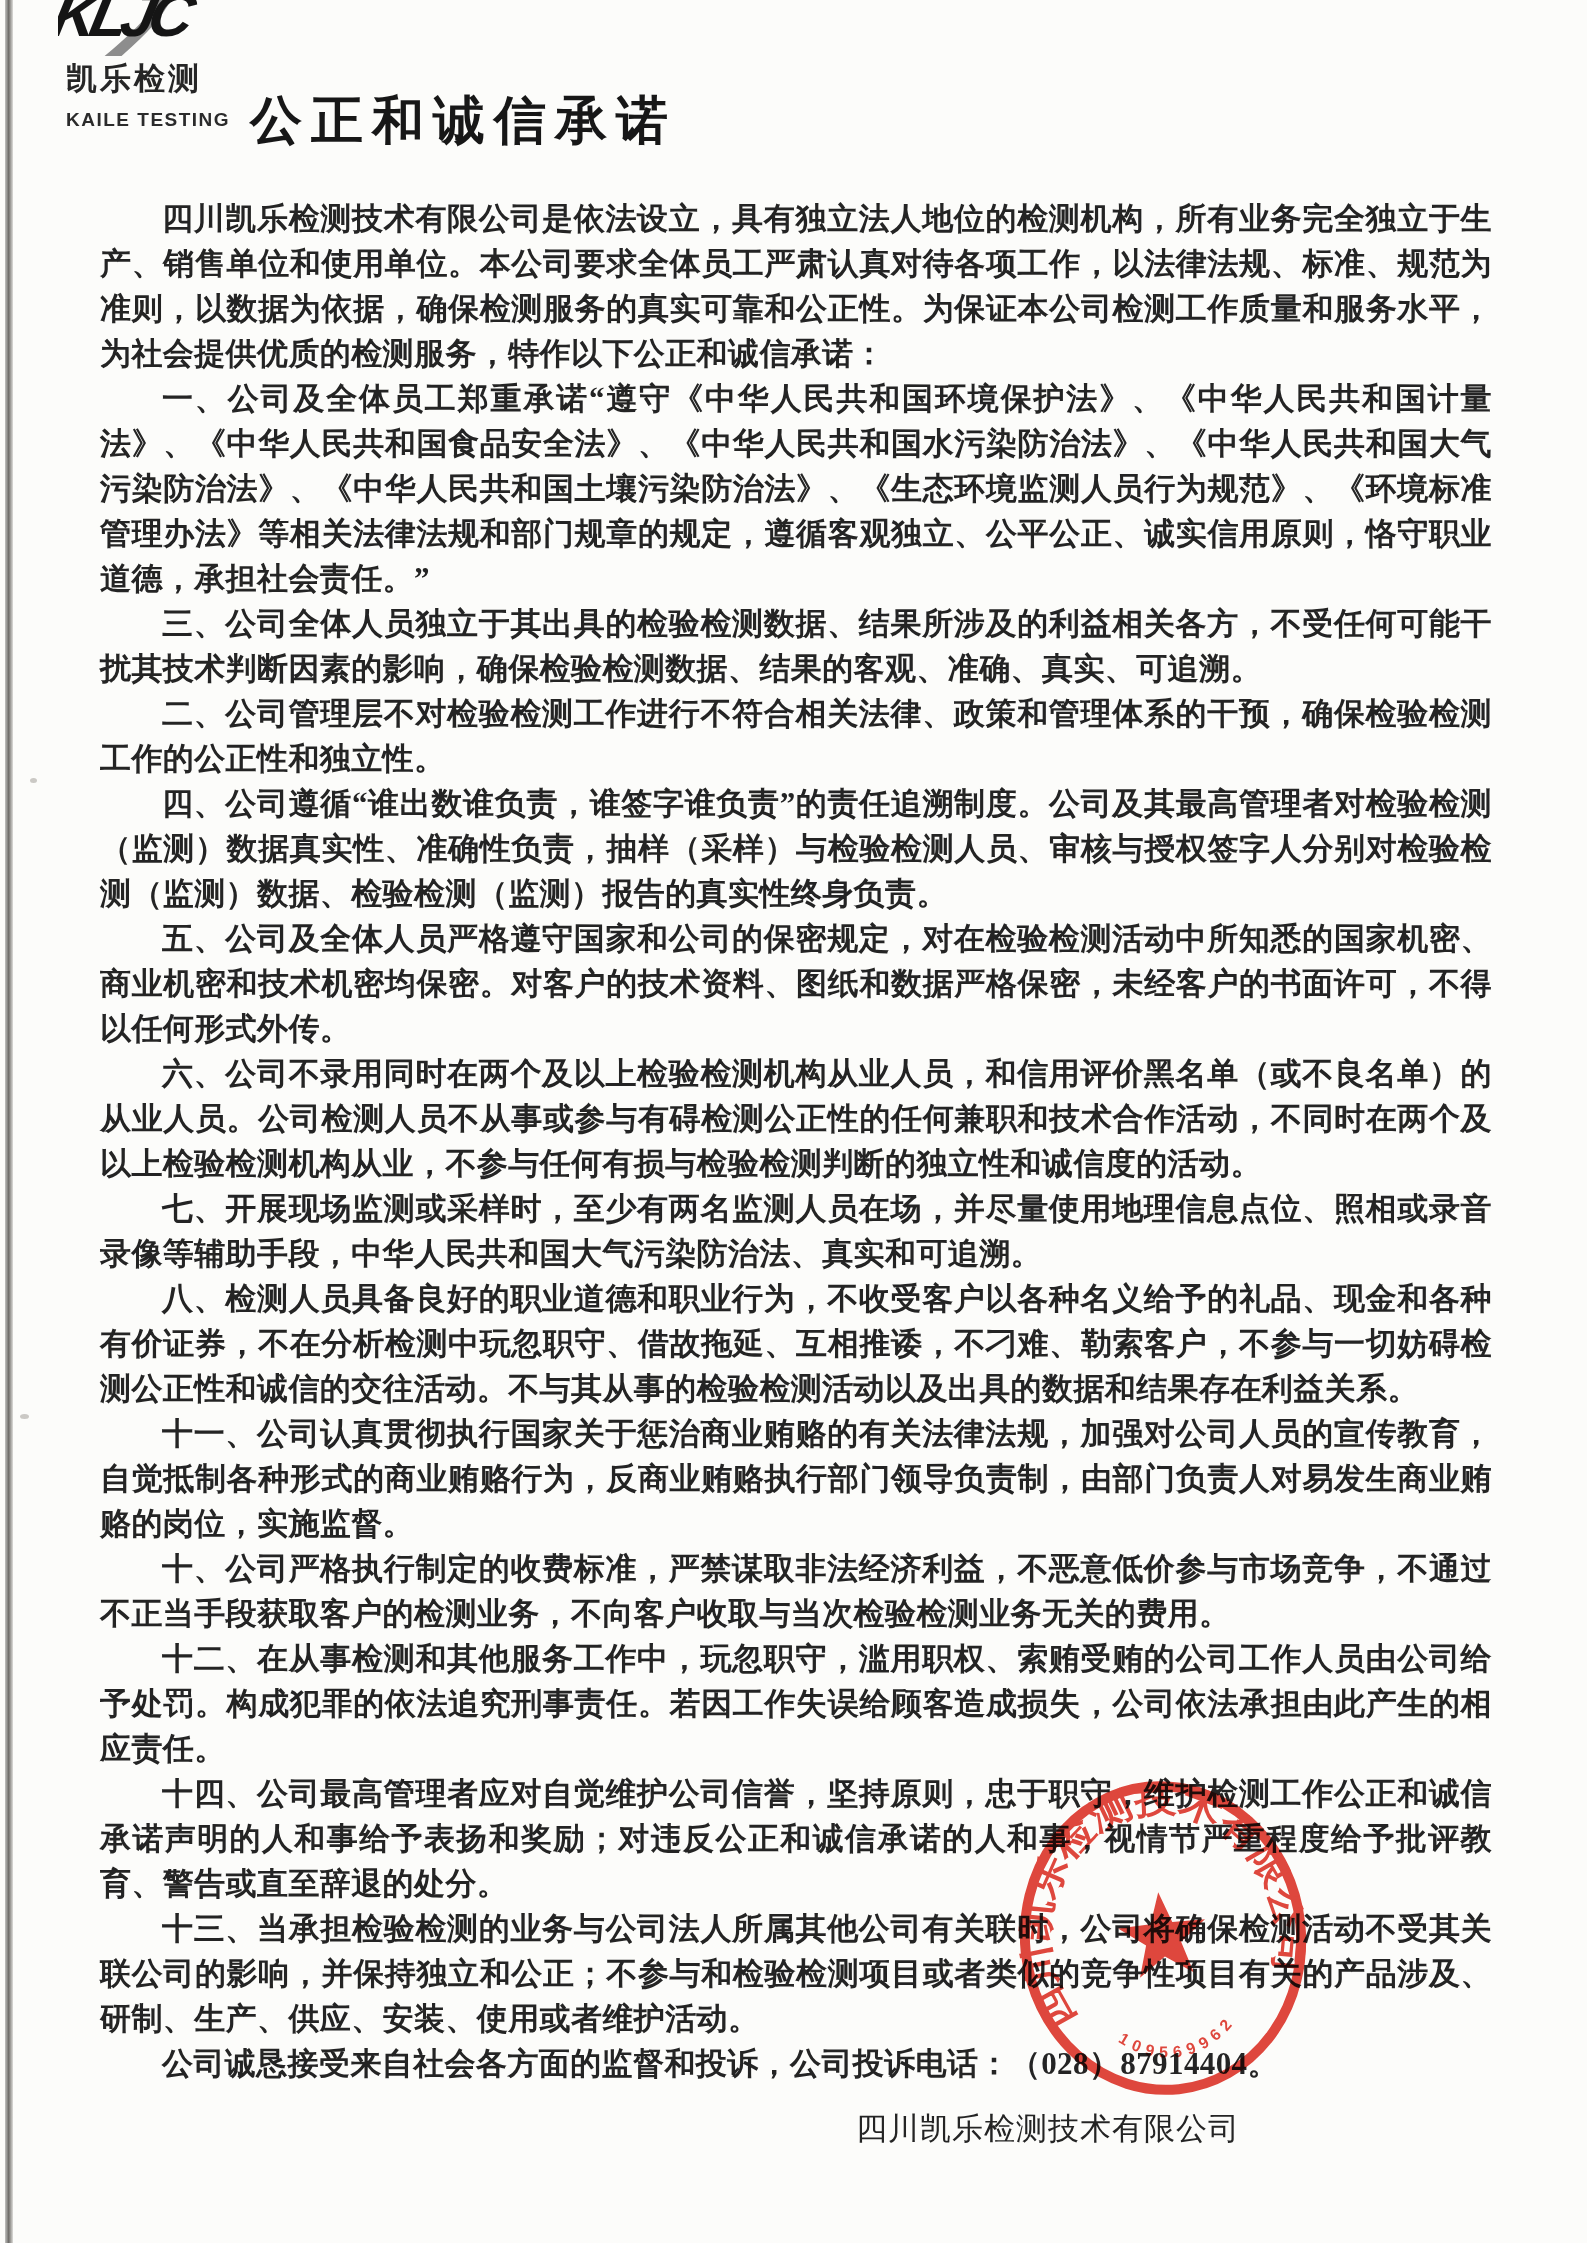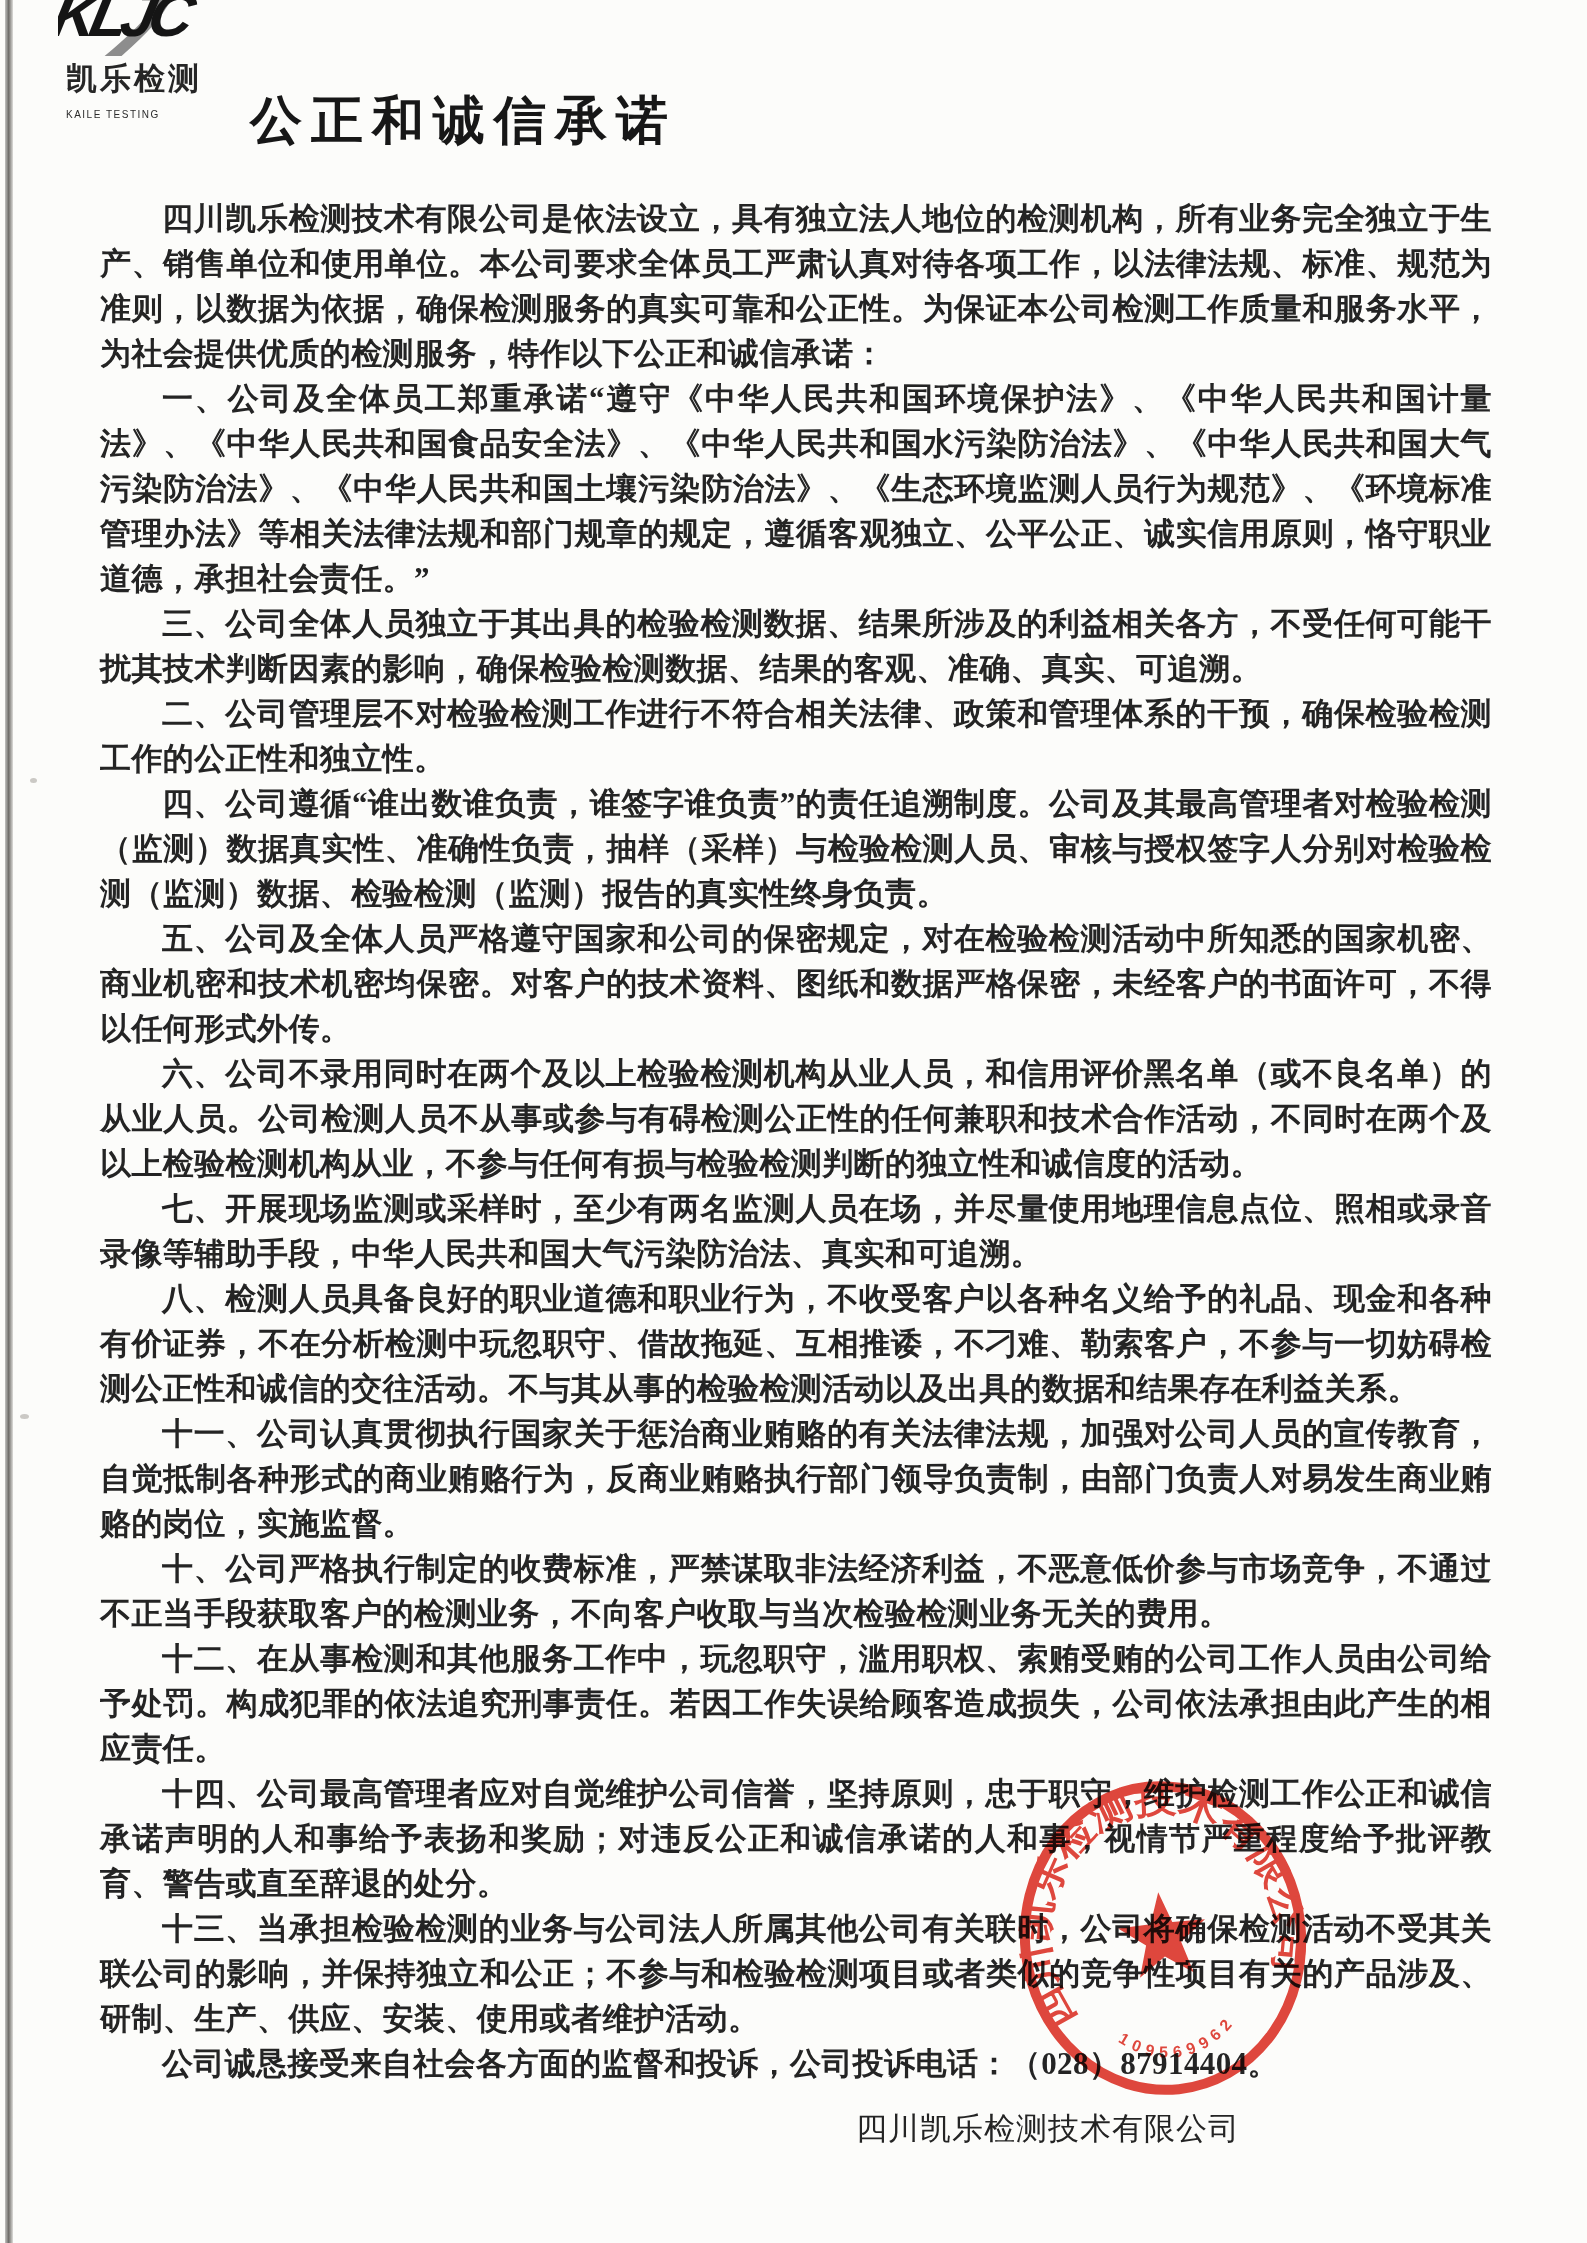--- a/index.html
+++ b/index.html
@@ -25,21 +25,21 @@
   
   .logo{position:absolute;left:58px;top:-16px;width:220px;}
   .logo-mono{display:block;}
   .logo-cn{
     font-family:"Liberation Sans","DejaVu Sans",sans-serif;
     font-weight:900;font-size:31px;letter-spacing:3px;
     color:#262626;margin:2px 0 9px 8px;
   }
   .logo-en{
     font-family:"Liberation Sans","DejaVu Sans",sans-serif;
-    font-weight:400;font-size:10px;letter-spacing:1.5px;
+    font-weight:700;font-size:19px;letter-spacing:1.5px;
     color:#2b2b2b;margin:8px 0 0 8px;
   }
   
   .title-row{
     position:absolute;left:100px;top:86px;width:1390px;
     padding-left:150px;box-sizing:border-box;
     text-align:left;
   }
   .doc-title{
     margin:0;display:inline-block;

